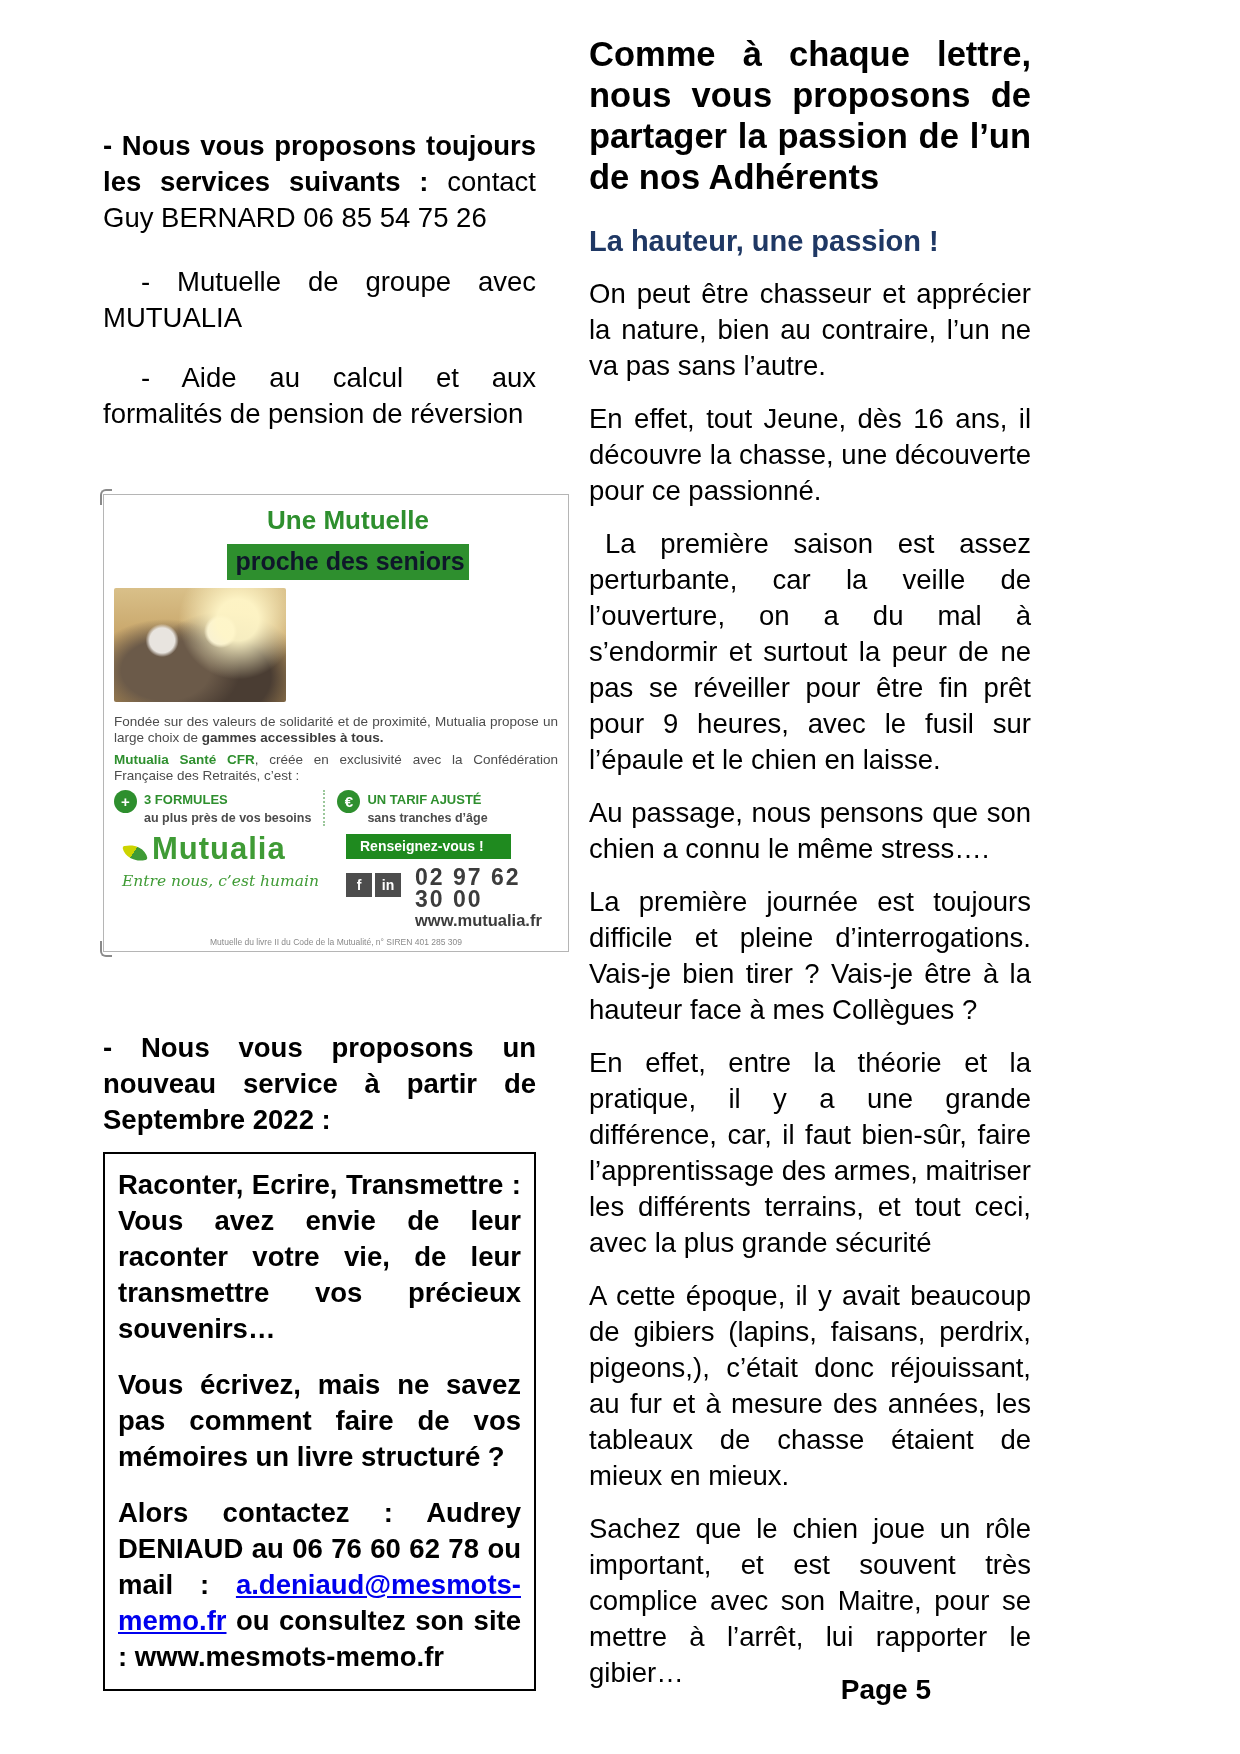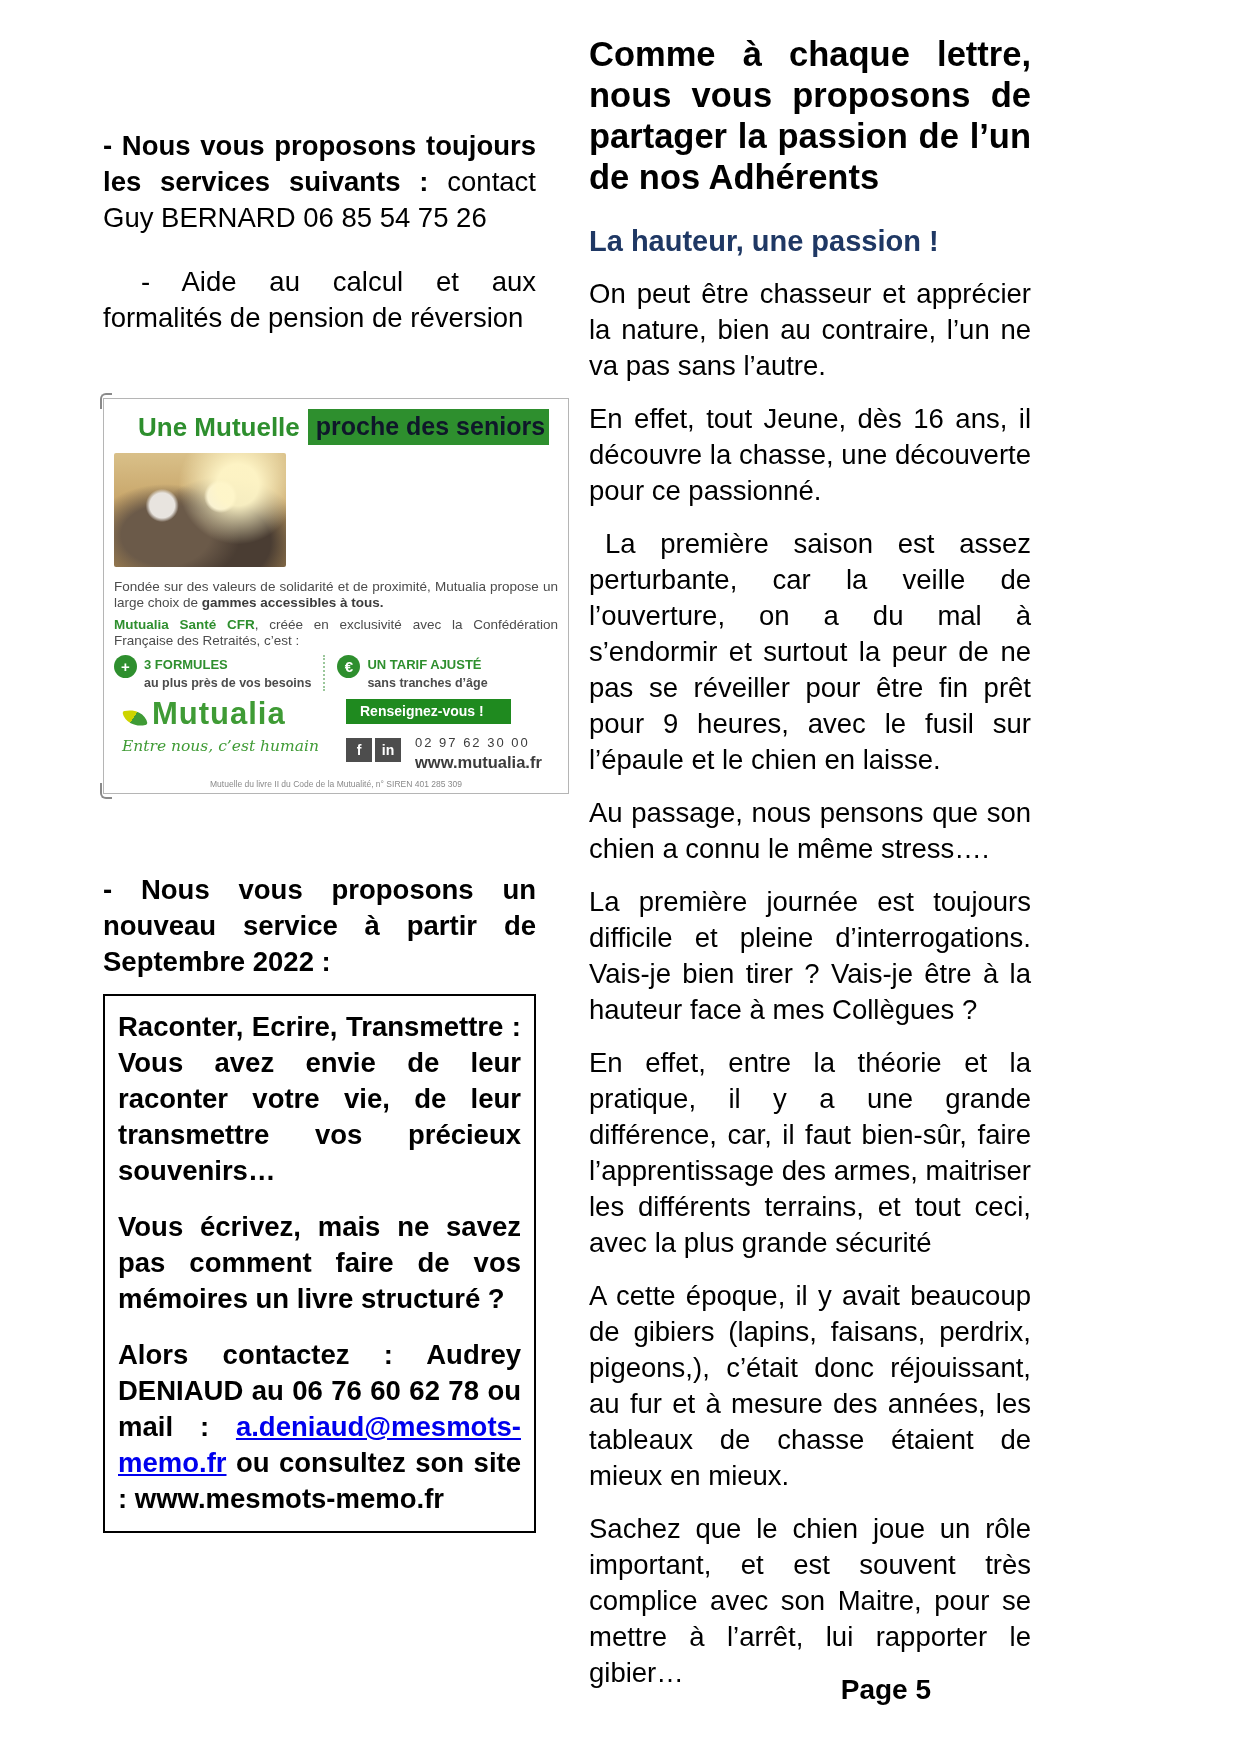--- a/index.html
+++ b/index.html
@@ -23,21 +23,21 @@
 
   
   .ad {
     position:relative; width:466px; margin:62px 0 78px 0;
     border:1px solid #b5b5b5; background:#fff;
     padding:8px 10px 4px 10px; box-sizing:border-box;
   }
   .ad .corner { position:absolute; width:10px; height:14px; border-color:#8a8a8a; border-style:solid; border-width:0; }
   .ad .c-tl { left:-4px; top:-6px; border-left-width:2px; border-top-width:2px; border-radius:6px 0 0 0; }
   .ad .c-bl { left:-4px; bottom:-6px; border-left-width:2px; border-bottom-width:2px; border-radius:0 0 0 6px; }
-  .ad-headline { display:flex; align-items:center; gap:8px; margin:2px 0 8px 24px; }
+  .ad-headline { display:flex; align-items:center; gap:8px; margin:2px 0 8px 24px;flex-direction:column; }
   .ad-headline .pre  { color:var(--green-main,#2e8f2e); font-weight:bold; font-size:26px; }
   .ad-headline .hl   { background:var(--green-main,#3fa03a); color:#0f172a; font-weight:bold; font-size:25px; padding:3px 4px 4px 8px; }
   .ad-main { display:flex; gap:12px;flex-direction:column; }
   .ad-photo {
     width:172px; height:114px; flex:none; border-radius:2px;
     background:
       radial-gradient(circle at 72% 28%, rgba(255,246,200,.95) 0 14%, rgba(255,246,200,0) 40%),
       radial-gradient(circle at 28% 46%, #e8e4df 0 9%, rgba(232,228,223,0) 12%),
       radial-gradient(circle at 62% 38%, #efeae2 0 10%, rgba(239,234,226,0) 13%),
       radial-gradient(ellipse at 30% 72%, #6b5a49 0 26%, rgba(107,90,73,0) 44%),
@@ -69,21 +69,21 @@
   .tagline { color:#3f9b35; font-style:italic; font-size:15.5px; margin-top:8px; font-family:"DejaVu Serif",serif; }
   .cta-block { flex:1; }
   .cta {
     display:inline-block; background:var(--green-dark,#1f8a1f); color:#fff; font-weight:bold;
     font-size:14px; padding:4px 27px 5px 14px; margin:0 0 8px 6px; border:0;text-align:right;
   }
   .contact-row { display:flex; align-items:flex-start; gap:14px; margin-left:6px; }
   .socials { display:flex; gap:3px; margin-top:6px; }
   .soc { width:26px; height:24px; background:#4d4d4d; color:#fff; font-weight:bold; font-size:14px;
          display:flex; align-items:center; justify-content:center; }
-  .phone { color:#3c3c3c; font-weight:normal; font-size:13px; letter-spacing:2px; line-height:21px; }
+  .phone { color:#3c3c3c; font-weight:bold; font-size:23px; letter-spacing:2px; line-height:21px; }
   .site  { color:#3c3c3c; font-weight:bold; font-size:16.5px; line-height:19px; }
   .ad-legal { text-align:center; color:#8a8a8a; font-size:8.5px; margin-top:7px; }
 
   .lc-p4 { margin-bottom:14px; }
 
   .text-box {
     border:2px solid #000; padding:13px 13px 14px 13px;
     font-weight:bold;
   }
   .text-box .para { margin-bottom:20px; }
@@ -100,20 +100,21 @@
     font-weight:bold; font-size:28px; line-height:36px;
   }
 </style>
 </head>
 <body>
 
 <div class="col left-col">
 
   <p class="para lc-p1"><span class="bold">- Nous vous proposons toujours les services suivants : </span><span>contact Guy BERNARD 06 85 54 75 26</span></p>
 
+  <p class="para lc-p2">- Mutuelle de groupe avec MUTUALIA</p>
 
   <p class="para lc-p3">- Aide au calcul et aux formalités de pension de réversion</p>
 
   <div class="ad">
     <span class="corner c-tl"></span>
     <span class="corner c-bl"></span>
 
     <div class="ad-headline">
       <span class="pre">Une Mutuelle</span>
       <span class="hl">proche des seniors</span>

